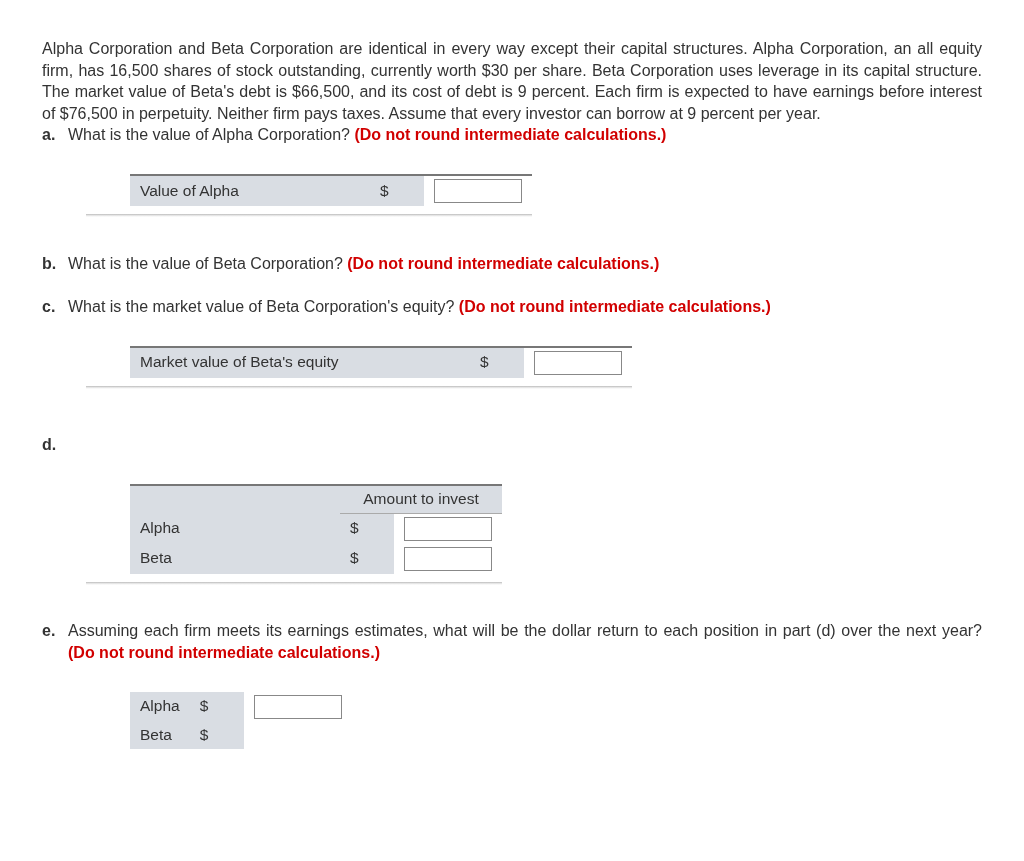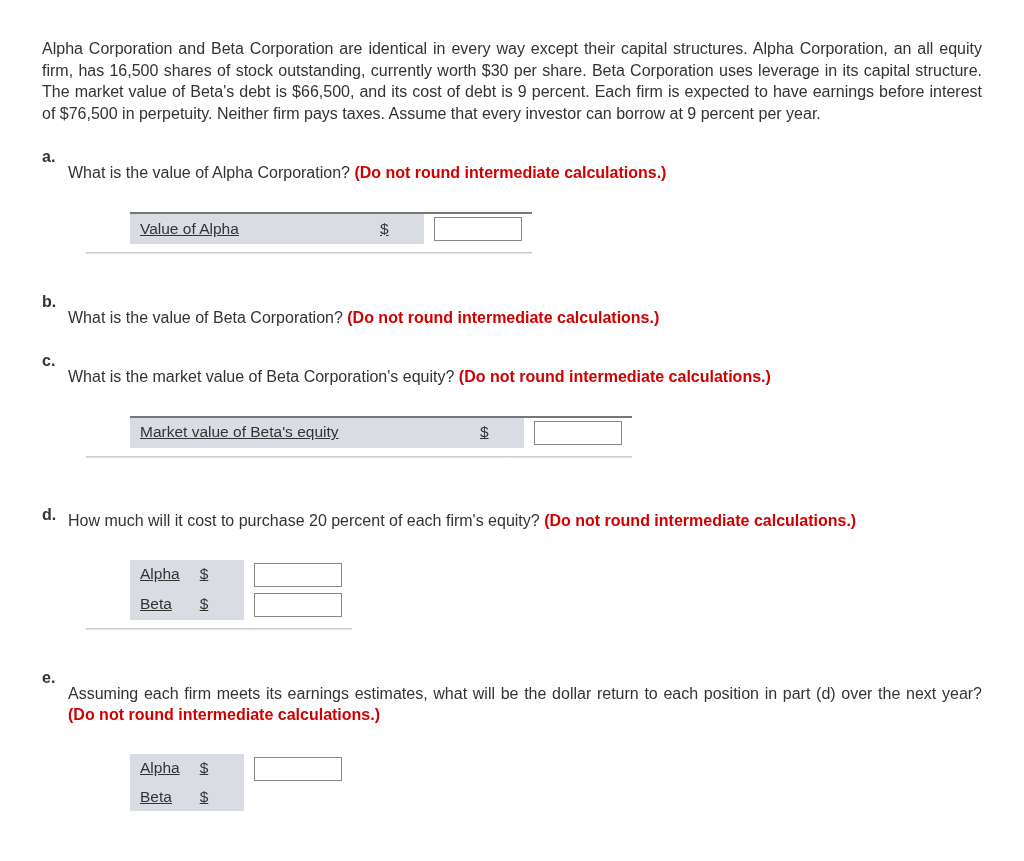--- a/index.html
+++ b/index.html
@@ -8,38 +8,36 @@
     color: #333;
     background: #fff;
     margin: 0;
     padding: 38px 42px;
     width: 1024px;
     box-sizing: border-box;
     line-height: 1.35;
   }
   .intro {
     text-align: justify;
-    margin-bottom: 22px;
   }
   .question {
     margin-bottom: 22px;
   }
   .q-row {
     display: flex;
     align-items: flex-start;
   }
   .q-letter {
     font-weight: bold;
     width: 26px;
     flex-shrink: 0;
   }
   .q-text {
     flex: 1;
     text-align: justify;
-    margin-top: 16px;
   }
   .instruct {
     color: #d10000;
     font-weight: bold;
   }
   .answer-table {
     margin: 14px 0 8px 44px;
     border-collapse: collapse;
   }
   .answer-table td, .answer-table th {
@@ -83,21 +81,20 @@
     border-top: 2px solid #777;
     border-bottom: 1px solid #aaa;
   }
   .bottom-shadow {
     height: 3px;
     background: linear-gradient(to bottom, #bbb, #eee 60%, transparent);
   }
   .tbl-wrap {
     margin: 14px 0 8px 44px;
     display: inline-block;
-    text-decoration: underline;
   }
 </style>
 </head>
 <body>
 
 <div class="intro">Alpha Corporation and Beta Corporation are identical in every way except their capital structures. Alpha Corporation, an all equity firm, has 16,500 shares of stock outstanding, currently worth $30 per share. Beta Corporation uses leverage in its capital structure. The market value of Beta's debt is $66,500, and its cost of debt is 9 percent. Each firm is expected to have earnings before interest of $76,500 in perpetuity. Neither firm pays taxes. Assume that every investor can borrow at 9 percent per year.</div>
 
 <div class="question">
   <div class="q-row">
     <div class="q-letter">a.</div>
@@ -145,27 +142,28 @@
       </tr>
     </tbody>
       </table>
     <div class="bottom-shadow"></div>
   </div>
 </div>
 
 <div class="question">
   <div class="q-row">
     <div class="q-letter" style="padding-top:10px">d.</div>
-    <div class="q-text">
-      <span>How much will it cost to purchase 20 percent of each firm's equity? </span><span class="instruct">(Do not round intermediate calculations.)</span>
-    </div>
-  </div>
-  <div class="tbl-wrap">
-    <table class="answer-table">
-      <tbody>
+  </div>
+  <div class="tbl-wrap">
+    <table class="answer-table">
+      <tbody>
+          <tr>
+        <td class="gray-cell" style="width:190px;border-top:2px solid #777"></td>
+        <td class="header-cell" colspan="2">Amount to invest</td>
+      </tr>
       <tr>
         <td class="gray-cell">Alpha</td>
         <td class="dollar-cell">$</td>
         <td class="input-cell"><input class="input-box" type="text" style=""></td>
       </tr>
       <tr>
         <td class="gray-cell">Beta</td>
         <td class="dollar-cell">$</td>
         <td class="input-cell"><input class="input-box" type="text" style=""></td>
       </tr>

